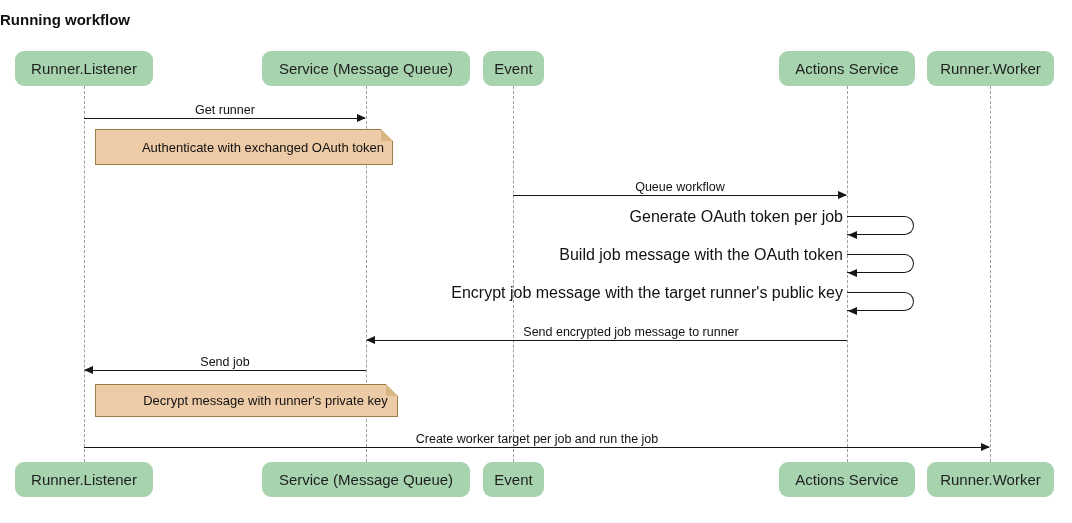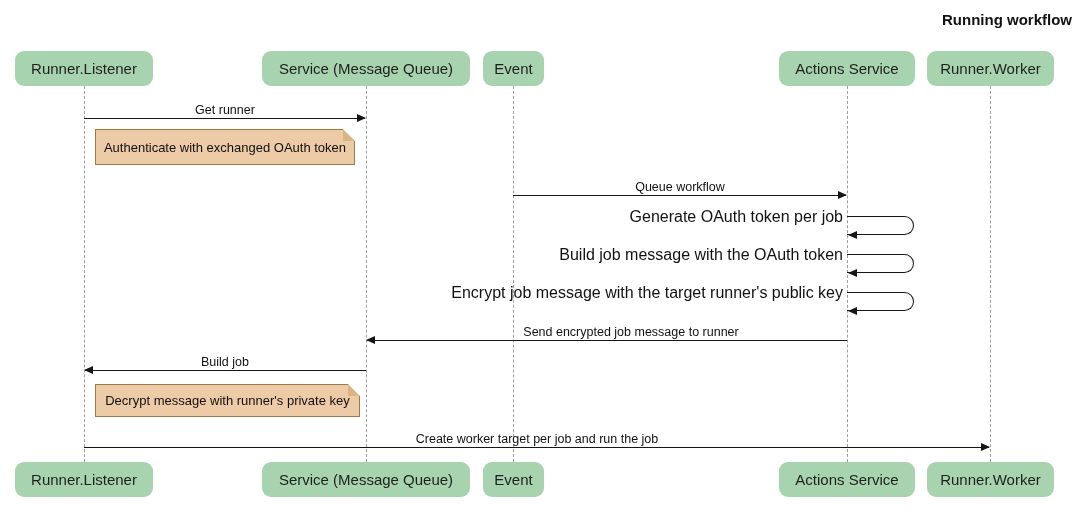--- a/index.html
+++ b/index.html
@@ -11,21 +11,21 @@
     --line:#161616;
     --lifeline:#9e9e9e;
     --background:#ffffff;
   }
   html,body{margin:0;padding:0;background:var(--background);}
   .canvas{
     position:relative;width:1072px;height:523px;background:var(--background);
     font-family:"Liberation Sans","DejaVu Sans",sans-serif;overflow:hidden;
   }
   .title{
-    position:absolute;left:0;top:11px;width:100%;text-align:right;
+    position:absolute;left:0;top:11px;width:100%;text-align:left;
     font-size:15px;font-weight:bold;color:#111;
   }
   .actor{
     position:absolute;height:35px;background:var(--actor-fill);
     border-radius:9px;display:flex;align-items:center;justify-content:center;
     font-size:15px;color:var(--actor-text);white-space:nowrap;z-index:3;text-align:right;
   }
   .lifeline{
     position:absolute;top:86px;height:376px;width:0;
     border-left:1px dashed var(--lifeline);z-index:0;
@@ -50,21 +50,21 @@
     border-top:4px solid transparent;border-bottom:4px solid transparent;
     border-right:9px solid var(--line);
   }
   .loop-label{
     position:absolute;white-space:nowrap;font-size:16px;color:#111;
     line-height:15px;z-index:2;
   }
   .note{
     position:absolute;background:var(--note-fill);border:1px solid var(--note-border);
     display:flex;align-items:center;justify-content:center;
-    font-size:13px;color:#111;z-index:2;white-space:nowrap;
+    font-size:13px;color:#111;z-index:2;white-space:nowrap;padding-left:38px;
   }
   .note::after{
     content:"";position:absolute;top:-1px;right:-1px;width:0;height:0;
     border-style:solid;border-width:0 12px 12px 0;
     border-color:var(--background) var(--background) var(--note-fold) transparent;
   }
 </style>
 </head>
 <body>
 
@@ -109,21 +109,21 @@
   <div class="loop-label" style="right:229px;top:285px">Encrypt job message with the target runner's public key</div>
   <div class="self-loop" style="left:847px;top:292px">
       <span class="ah-loop"></span>
     </div>
 
   <div class="msg-label" style="left:631px;top:325px">Send encrypted job message to runner</div>
   <div class="msg-line" style="left:367px;top:340px;width:480px">
       <span class="ah ah-left"></span>
     </div>
 
-  <div class="msg-label" style="left:225px;top:355px">Build job</div>
+  <div class="msg-label" style="left:225px;top:355px">Send job</div>
   <div class="msg-line" style="left:85px;top:370px;width:281px">
       <span class="ah ah-left"></span>
     </div>
 
   <div class="note" style="left:95px;top:384px;width:263px;height:31px">Decrypt message with runner's private key</div>
 
   <div class="msg-label" style="left:537px;top:432px">Create worker target per job and run the job</div>
   <div class="msg-line" style="left:84px;top:447px;width:905px">
       <span class="ah ah-right"></span>
     </div>

